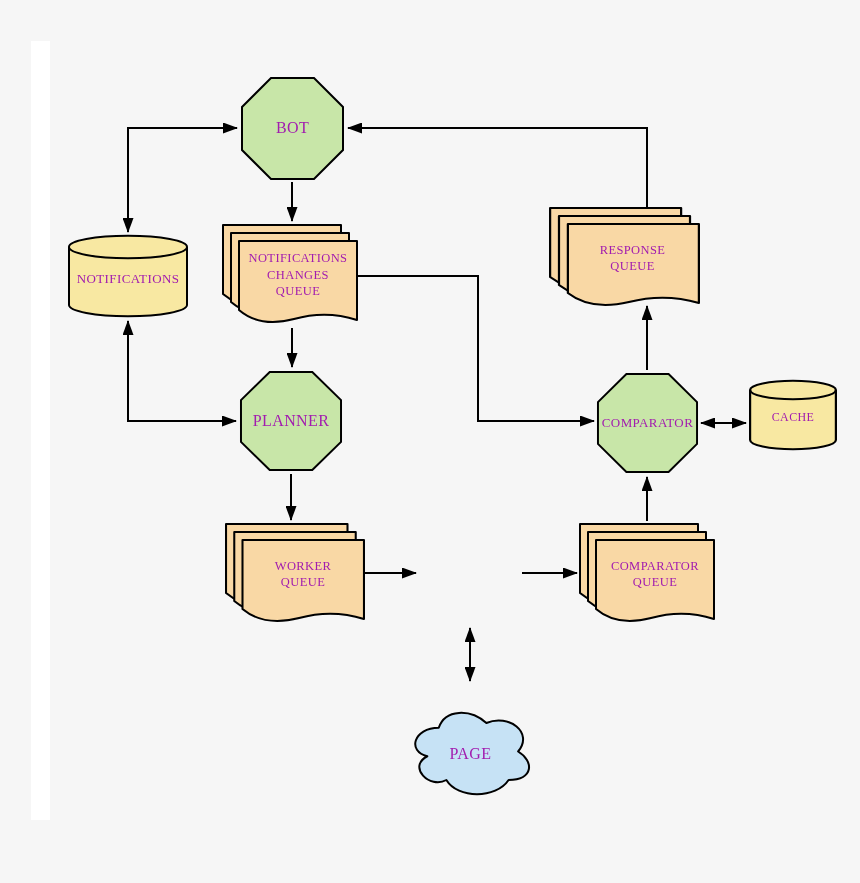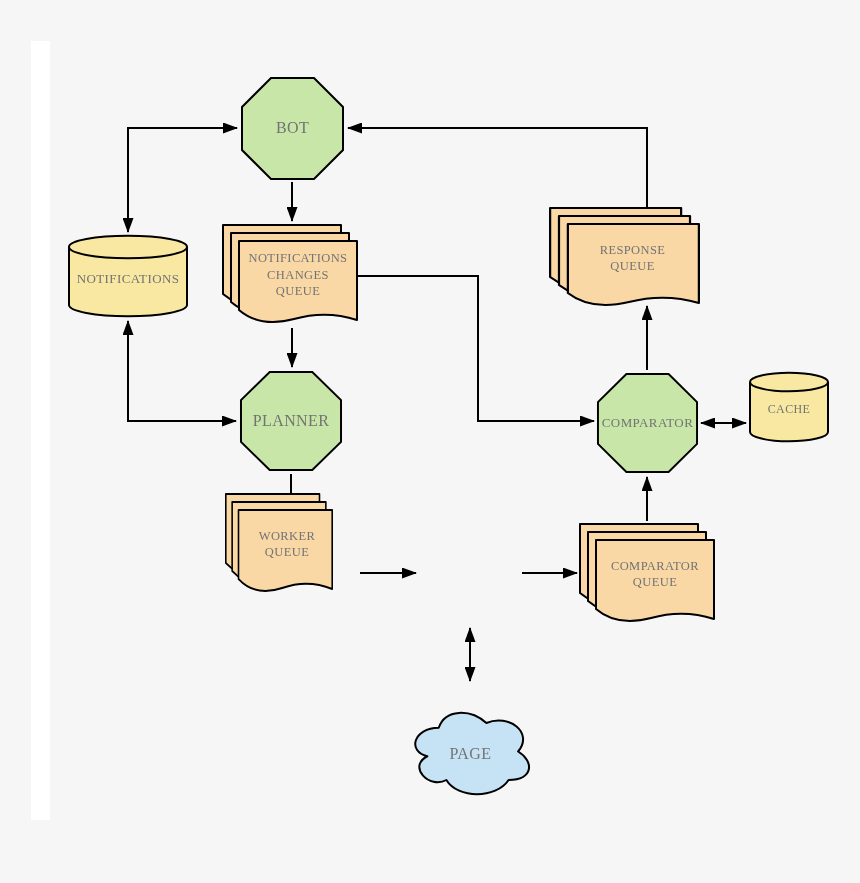--- a/index.html
+++ b/index.html
@@ -19,21 +19,21 @@
     position: absolute; left: 0; top: 0; width: 860px; height: 883px;
     pointer-events: none;
   }
   .edges-layer path { pointer-events: stroke; }
   .node { position: absolute; }
   .node svg { position: absolute; left: 0; top: 0; width: 100%; height: 100%; overflow: visible; }
   .label {
     position: absolute; left: 0; top: 0; right: 0; bottom: 0;
     display: flex; align-items: center; justify-content: center;
     text-align: center;
-    color: #737373;
+    color: #a21caf;
     white-space: pre-line;
     letter-spacing: 0.4px;
     line-height: 1.3;
   }
   .octagon .label { font-size: 16px; }
   .octagon.small-text .label { font-size: 13px; }
   .cylinder .label { font-size: 13px; padding-top: 7px; }
   .cylinder.small .label { font-size: 12px; padding-top: 5px; }
   .doc-stack .label {
     left: 16px; top: 16px; right: 0; bottom: 16px;
@@ -99,21 +99,21 @@
 QUEUE</div>
   </div>
 
   <div class="node octagon" style="left:239px;top:370px;width:104px;height:102px">
     <svg viewBox="0 0 105 105" preserveAspectRatio="none">
       <polygon points="31,2 74,2 103,31 103,74 74,103 31,103 2,74 2,31" fill="#c8e6a8" stroke="#000" stroke-width="2"></polygon>
     </svg>
     <div class="label">PLANNER</div>
   </div>
 
-  <div class="node doc-stack" style="left:225px;top:493px;width:108px;height:102px">
+  <div class="node doc-stack" style="left:225px;top:523px;width:140px;height:102px">
     <svg viewBox="0 0 136 102" preserveAspectRatio="none">
       <g fill="#f9d8a5" stroke="#000" stroke-width="2" stroke-linejoin="round">
         <path d="M1,1 L119,1 L119,80 Q88,70 56,79 Q22,88 1,70 Z"></path>
         <path transform="translate(8,8)" d="M1,1 L119,1 L119,80 Q88,70 56,79 Q22,88 1,70 Z"></path>
         <path transform="translate(16,16)" d="M1,1 L119,1 L119,80 Q88,70 56,79 Q22,88 1,70 Z"></path>
       </g>
     </svg>
     <div class="label">WORKER
 QUEUE</div>
   </div>
@@ -131,21 +131,21 @@
 QUEUE</div>
   </div>
 
   <div class="node octagon small-text" style="left:596px;top:372px;width:103px;height:102px">
     <svg viewBox="0 0 105 105" preserveAspectRatio="none">
       <polygon points="31,2 74,2 103,31 103,74 74,103 31,103 2,74 2,31" fill="#c8e6a8" stroke="#000" stroke-width="2"></polygon>
     </svg>
     <div class="label">COMPARATOR</div>
   </div>
 
-  <div class="node cylinder small" style="left:749px;top:372px;width:80px;height:70px">
+  <div class="node cylinder small" style="left:749px;top:380px;width:88px;height:70px">
     <svg viewBox="0 0 80 70" preserveAspectRatio="none">
       <path d="M1,10 A38,9 0 0 1 79,10 L79,60 A38,9 0 0 1 1,60 Z" fill="#f8e8a2" stroke="#000" stroke-width="2"></path>
       <path d="M1,10 A38,9 0 0 0 79,10" fill="none" stroke="#000" stroke-width="2"></path>
     </svg>
     <div class="label">CACHE</div>
   </div>
 
   <div class="node doc-stack" style="left:549px;top:207px;width:151px;height:102px">
     <svg viewBox="0 0 136 102" preserveAspectRatio="none">
       <g fill="#f9d8a5" stroke="#000" stroke-width="2" stroke-linejoin="round">

